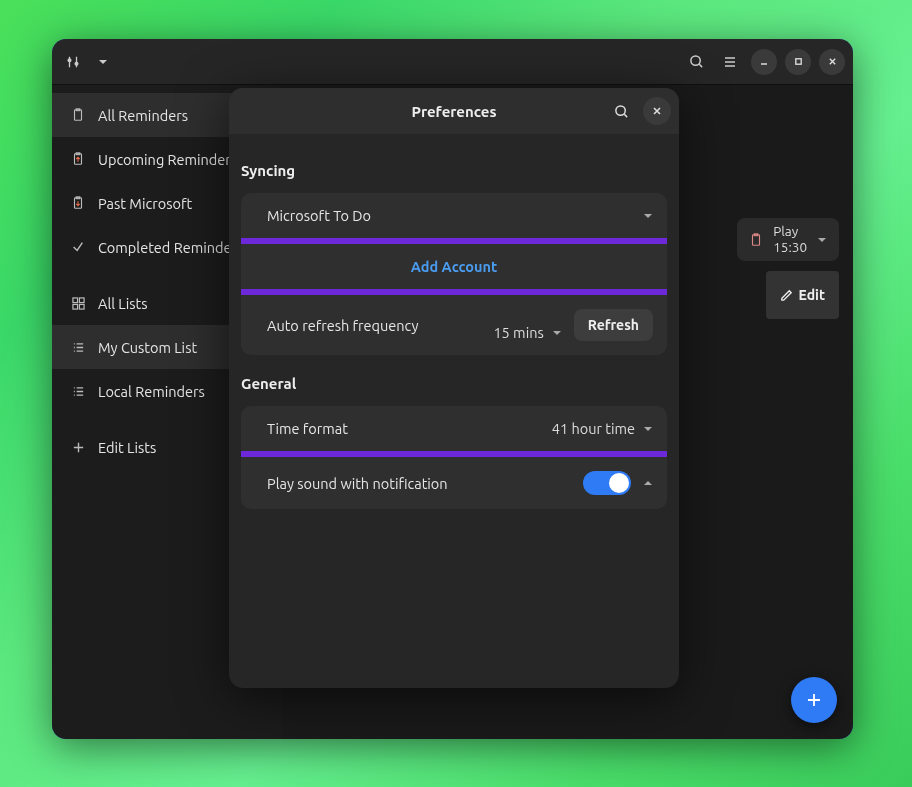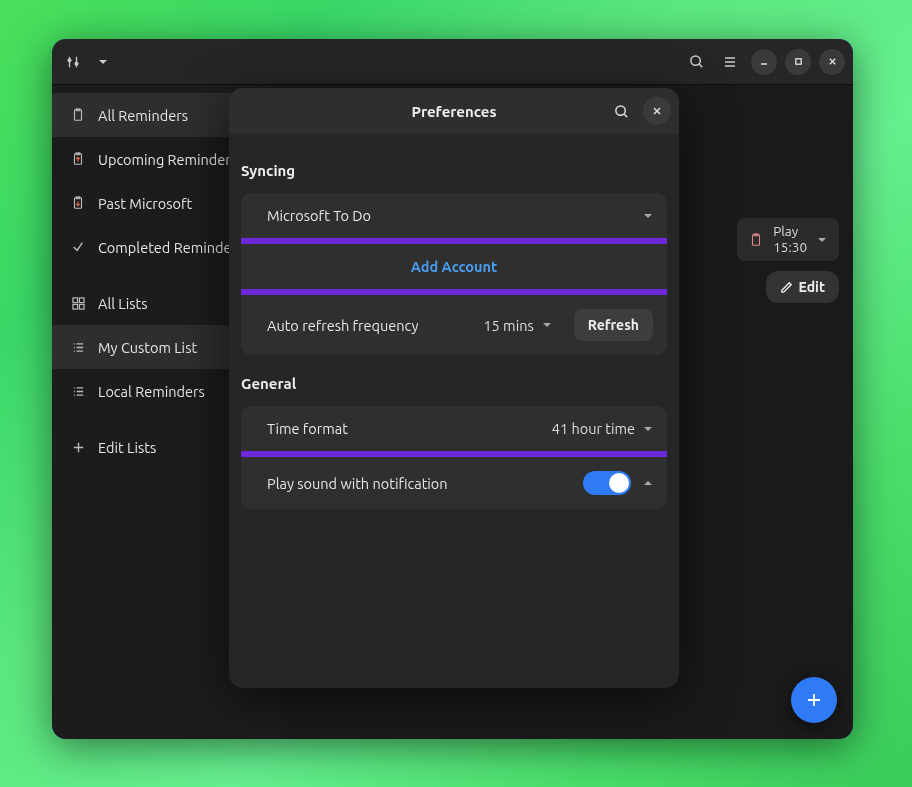--- a/index.html
+++ b/index.html
@@ -84,22 +84,22 @@
 .date-chip .col { display:flex; flex-direction:column; line-height:1.15; font-size:13.5px; }
 .edit-row {
   position:absolute;
   right:14px; top:186px;
   display:flex; align-items:center;
 }
 .edit-btn {
   display:flex; align-items:center; gap:6px;
   background:#333; color:#eee;
   font-size:14px; font-weight:600;
-  padding:8px 14px;
-  border-radius:12px;
+  padding:16px 14px;
+  border-radius:4px;
 }
 .fab {
   position:absolute;
   right:16px; bottom:16px;
   width:46px; height:46px; border-radius:50%;
   background:#2f7af5;
   display:flex; align-items:center; justify-content:center;
   color:#fff; font-size:22px;
   box-shadow:0 4px 14px rgba(0,0,0,0.5);
 }
@@ -355,21 +355,21 @@
             <svg width="10" height="10" viewBox="0 0 10 10" fill="currentColor">
               <path d="M1 3l4 4 4-4z"></path>
             </svg>
           </span>
       </div>
       <div class="row">
         <span class="add-link">Add Account</span>
       </div>
       <div class="row">
         <span class="label">Auto refresh frequency</span>
-        <div style="display:flex;align-items:center;gap:22px;">
+        <div style="display:flex;align-items:flex-end;gap:12px;">
           <div class="dropdown-val">
             <span>15 mins</span>
             <span class="chev">
                 <svg width="10" height="10" viewBox="0 0 10 10" fill="currentColor">
                   <path d="M1 3l4 4 4-4z"></path>
                 </svg>
               </span>
           </div>
           <div class="small-btn">
             <span>Refresh</span>

